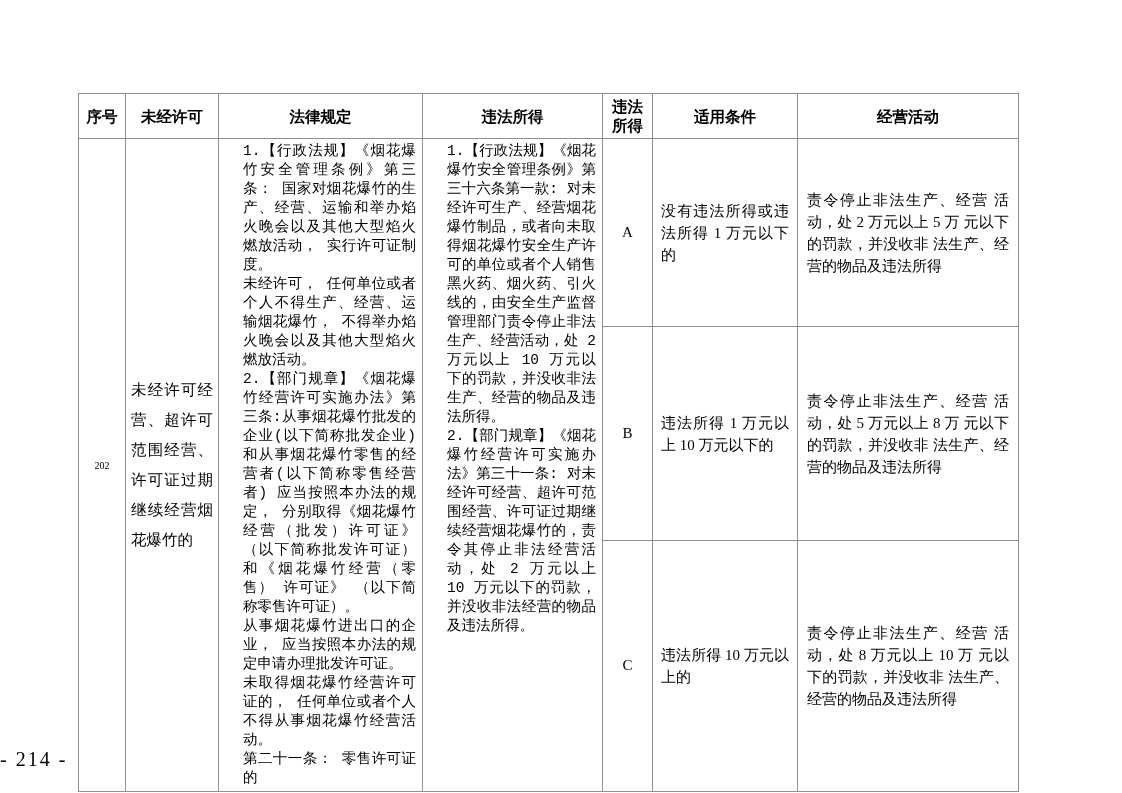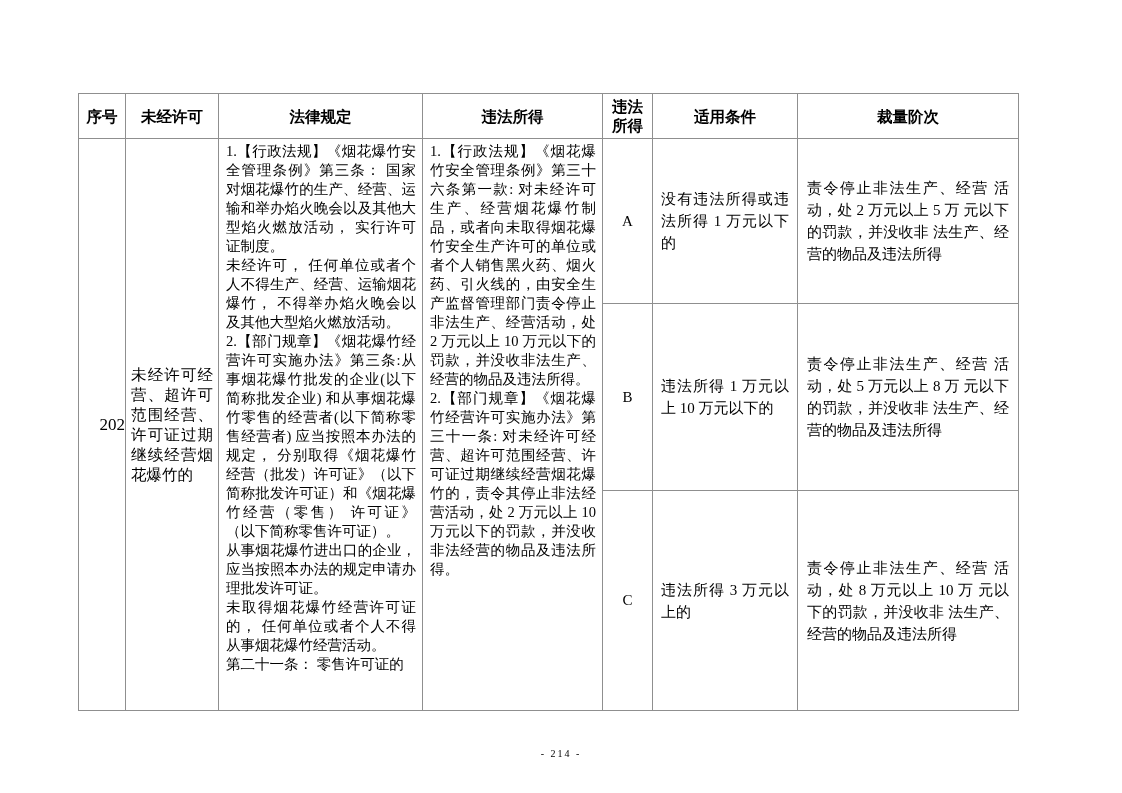--- a/index.html
+++ b/index.html
@@ -26,38 +26,39 @@
     font-family: "Liberation Sans", "DejaVu Sans", sans-serif;
     font-weight: bold;
     font-size: 15.5px;
     text-align: center;
     vertical-align: middle;
     height: 45px;
     line-height: 19px;
     padding: 2px;
   }
   .cell-serial {
-    text-align: right;
+    text-align: center;
     vertical-align: middle;
-    font-size: 17px;
+    font-size: 10px;
   }
   .cell-act {
     vertical-align: middle;
     font-size: 15.5px;
-    line-height: 20px;
+    line-height: 30px;
     padding: 16px 5px;
     text-align: justify;
   }
   .cell-law, .cell-basis {
     vertical-align: top;
     font-size: 14.5px;
     line-height: 19px;
-    padding: 3px 6px 3px 7px;
+    padding: 3px 6px 3px 24px;
     text-align: justify;
     white-space: pre-wrap;
+    font-family: Liberation Mono, monospace;
   }
   .cell-tier {
     text-align: center;
     vertical-align: middle;
     font-size: 15px;
   }
   .cell-cond {
     vertical-align: middle;
     font-size: 15px;
     line-height: 22px;
@@ -71,22 +72,22 @@
     padding: 0 9px;
     text-align: justify;
   }
   .row-a td { height: 165px; }
   .row-b td { height: 187px; }
   .row-c td { height: 220px; }
   .page-number {
     position: absolute;
     left: 0; right: 0;
     top: 748px;
-    text-align: center;
-    font-size: 10px;
+    text-align: left;
+    font-size: 20px;
     letter-spacing: 2px;
   }
 </style>
 </head>
 <body>
 
 <table class="doc-table">
   <colgroup>
     <col style="width:47px">
     <col style="width:93px">
@@ -97,21 +98,21 @@
     <col style="width:221px">
   </colgroup>
   <tbody>
       <tr>
     <th>序号</th>
     <th>未经许可</th>
     <th>法律规定</th>
     <th>违法所得</th>
     <th>违法所得</th>
     <th>适用条件</th>
-    <th>裁量阶次</th>
+    <th>经营活动</th>
   </tr>
   <tr class="row-a">
     <td class="cell-serial" rowspan="3">202</td>
     <td class="cell-act" rowspan="3">未经许可经营、超许可范围经营、许可证过期继续经营烟花爆竹的</td>
     <td class="cell-law" rowspan="3">1.【行政法规】《烟花爆竹安全管理条例》第三条： 国家对烟花爆竹的生产、经营、运输和举办焰火晚会以及其他大型焰火燃放活动， 实行许可证制度。
 未经许可， 任何单位或者个人不得生产、经营、运输烟花爆竹， 不得举办焰火晚会以及其他大型焰火燃放活动。
 2.【部门规章】《烟花爆竹经营许可实施办法》第三条:从事烟花爆竹批发的企业(以下简称批发企业) 和从事烟花爆竹零售的经营者(以下简称零售经营者) 应当按照本办法的规定， 分别取得《烟花爆竹经营（批发）许可证》（以下简称批发许可证）和《烟花爆竹经营（零售） 许可证》 （以下简称零售许可证）。
 从事烟花爆竹进出口的企业， 应当按照本办法的规定申请办理批发许可证。
 未取得烟花爆竹经营许可证的， 任何单位或者个人不得从事烟花爆竹经营活动。
 第二十一条： 零售许可证的</td>
@@ -121,19 +122,19 @@
     <td class="cell-cond">没有违法所得或违法所得 1 万元以下的</td>
     <td class="cell-std">责令停止非法生产、经营 活动，处 2 万元以上 5 万 元以下的罚款，并没收非 法生产、经营的物品及违法所得</td>
   </tr>
   <tr class="row-b">
     <td class="cell-tier">B</td>
     <td class="cell-cond">违法所得 1 万元以上 10 万元以下的</td>
     <td class="cell-std">责令停止非法生产、经营 活动，处 5 万元以上 8 万 元以下的罚款，并没收非 法生产、经营的物品及违法所得</td>
   </tr>
   <tr class="row-c">
     <td class="cell-tier">C</td>
-    <td class="cell-cond">违法所得 3 万元以上的</td>
+    <td class="cell-cond">违法所得 10 万元以上的</td>
     <td class="cell-std">责令停止非法生产、经营 活动，处 8 万元以上 10 万 元以下的罚款，并没收非 法生产、经营的物品及违法所得</td>
   </tr>
 </tbody>
   </table>
 
 <div class="page-number">- 214 -</div>
 
 </body></html>

